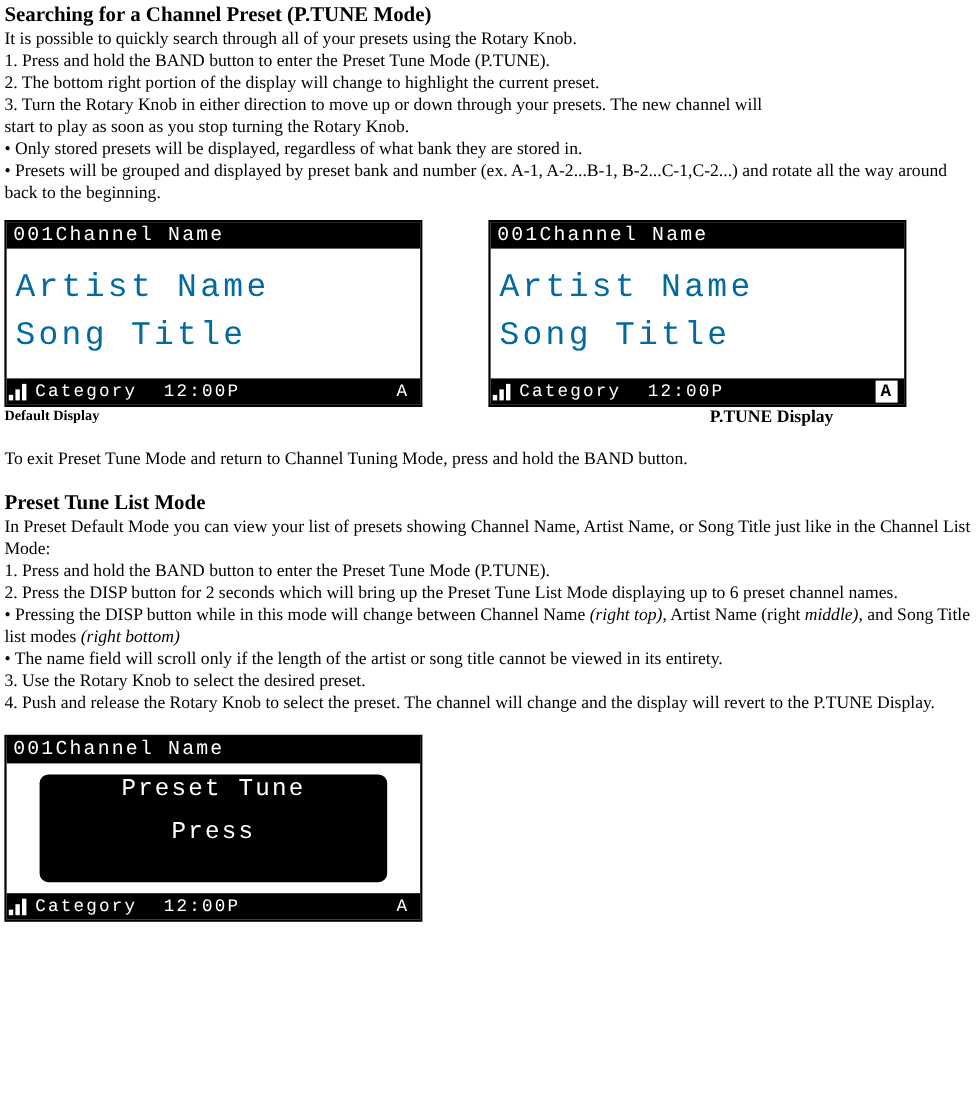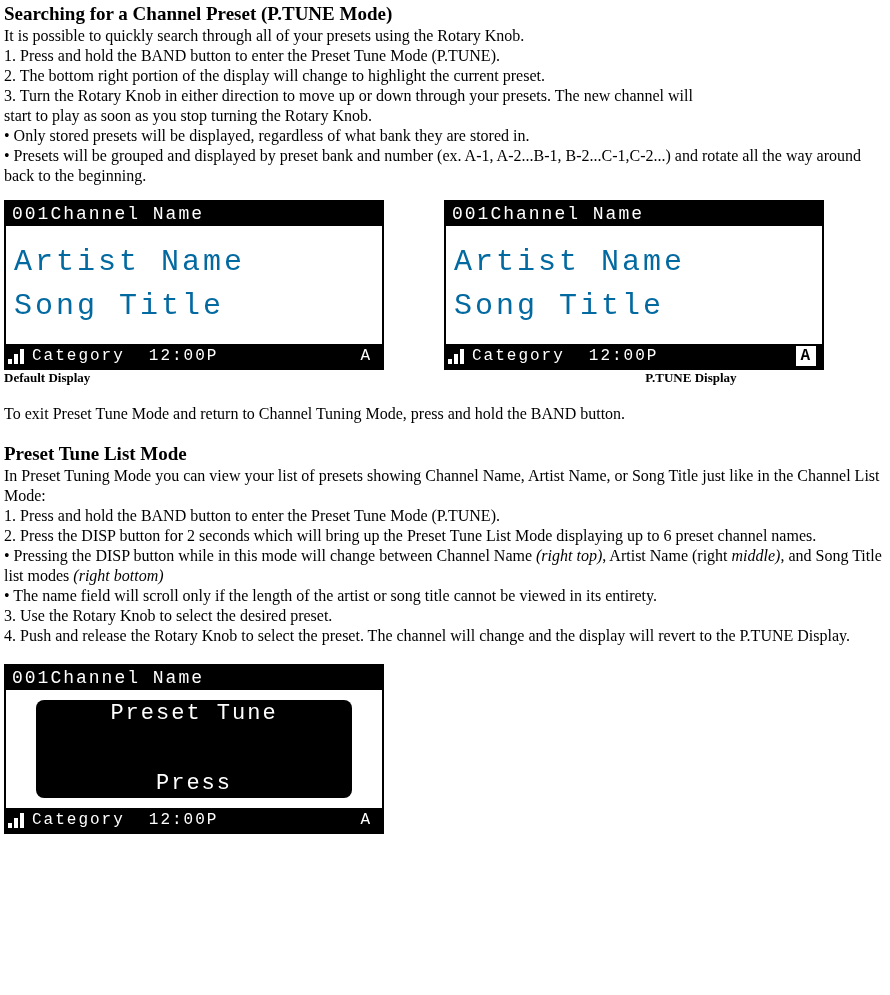--- a/index.html
+++ b/index.html
@@ -13,21 +13,21 @@
     box-sizing: border-box;
   }
   .heading { font-weight: bold; font-size: 19px; }
   .figures-row {
     display: flex;
     gap: 60px;
     margin-top: 14px;
   }
   .caption-row { display: flex; }
   .caption-left { font-weight: bold; font-size: 13px; }
-  .caption-right { font-weight: bold; font-size: 13px; margin-left: 555px; }
+  .caption-right { font-weight: bold; font-size: 16px; margin-left: 555px; }
   .italic { font-style: italic; }
   .lcd {
     background: #fff;
     border: 2px solid #000;
     width: 380px;
     height: 170px;
     box-sizing: border-box;
     display: flex;
     flex-direction: column;
     font-family: "Courier New", monospace;
@@ -104,21 +104,21 @@
     position: absolute;
     left: 30px;
     right: 30px;
     top: 10px;
     bottom: 10px;
     background: #000;
     color: #fff;
     border-radius: 8px;
     display: flex;
     flex-direction: column;
-    justify-content: space-between;
+    justify-content: flex-start;
     align-items: center;
     gap: 12px;
     font-size: 22px;
     letter-spacing: 2px;
   }
   .spacer { height: 18px; }
 </style>
 </head>
 <body>
 
@@ -179,21 +179,21 @@
 <div class="caption-row">
   <span class="caption-left">Default Display</span>
   <span class="caption-right">P.TUNE Display</span>
 </div>
 
 <div class="spacer"></div>
 <div>To exit Preset Tune Mode and return to Channel Tuning Mode, press and hold the BAND button.</div>
 <div class="spacer"></div>
 
 <div class="heading">Preset Tune List Mode</div>
-<div>In Preset Tuning Mode you can view your list of presets showing Channel Name, Artist Name, or Song Title just like in the Channel List Mode:</div>
+<div>In Preset Default Mode you can view your list of presets showing Channel Name, Artist Name, or Song Title just like in the Channel List Mode:</div>
 <div>1. Press and hold the BAND button to enter the Preset Tune Mode (P.TUNE).</div>
 <div>2. Press the DISP button for 2 seconds which will bring up the Preset Tune List Mode displaying up to 6 preset channel names.</div>
 <div>
   <span>• Pressing the DISP button while in this mode will change between Channel Name </span><span class="italic">(right top)</span><span>, Artist Name (right </span><span class="italic">middle)</span><span>, and Song Title list modes </span><span class="italic">(right bottom)</span>
 </div>
 <div>• The name field will scroll only if the length of the artist or song title cannot be viewed in its entirety.</div>
 <div>3. Use the Rotary Knob to select the desired preset.</div>
 <div>4. Push and release the Rotary Knob to select the preset. The channel will change and the display will revert to the P.TUNE Display.</div>
 
 <div class="spacer"></div>

